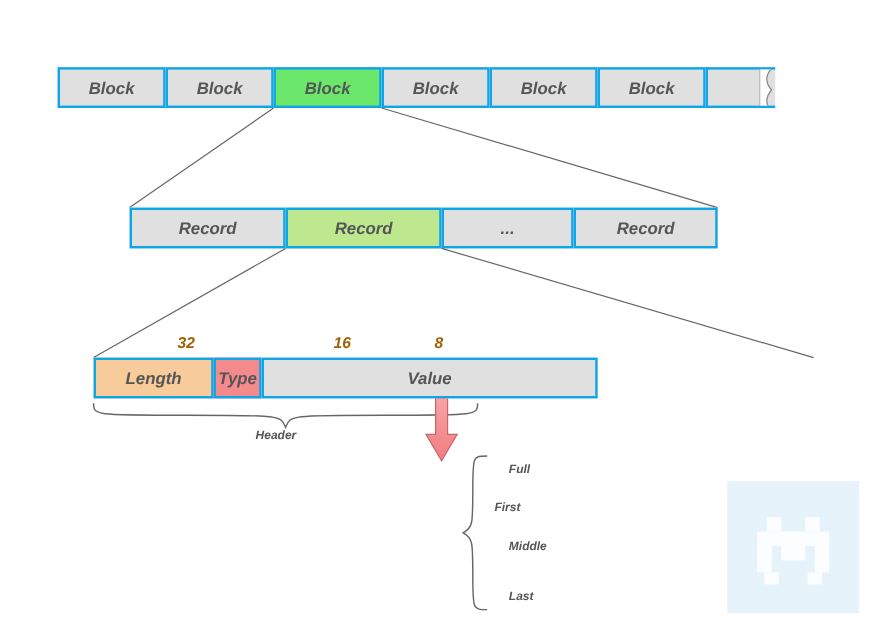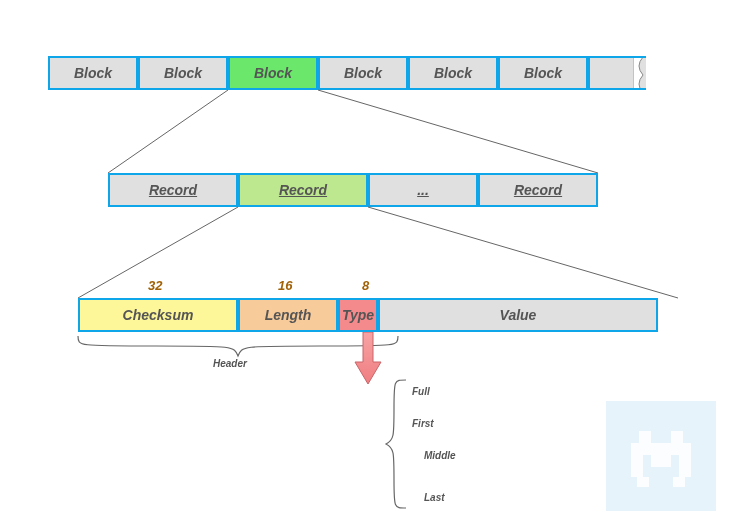--- a/index.html
+++ b/index.html
@@ -95,21 +95,21 @@
       <path d="M0 0 L10 0 Q2 9 10 18 Q2 27 10 36 L0 36 Z" fill="#fff" stroke="#888"></path>
     </svg>
   </div>
 </div>
 
 <svg class="connector" style="left:0;top:0" width="734" height="529">
   <line x1="228" y1="90" x2="108" y2="173" stroke="#666" stroke-width="1"></line>
   <line x1="318" y1="90" x2="598" y2="173" stroke="#666" stroke-width="1"></line>
 </svg>
 
-<div class="row" style="left:108px; top:173px;text-decoration:underline;">
+<div class="row" style="left:108px; top:173px;">
   <div class="cell" style="width:130px">
       <span>Record</span>
     </div>
   <div class="cell green-light" style="width:130px">
       <span>Record</span>
     </div>
   <div class="cell" style="width:110px">
       <span>...</span>
     </div>
   <div class="cell" style="width:120px">
@@ -120,23 +120,20 @@
 <svg class="connector" style="left:0;top:0" width="734" height="529">
   <line x1="238" y1="207" x2="78" y2="298" stroke="#666" stroke-width="1"></line>
   <line x1="368" y1="207" x2="678" y2="298" stroke="#666" stroke-width="1"></line>
 </svg>
 
 <div class="bit-label" style="left:148px; top:278px;">32</div>
 <div class="bit-label" style="left:278px; top:278px;">16</div>
 <div class="bit-label" style="left:362px; top:278px;">8</div>
 
 <div class="row" style="left:78px; top:298px;">
-  <div class="cell yellow" style="width:160px">
-      <span>Checksum</span>
-    </div>
   <div class="cell orange" style="width:100px">
       <span>Length</span>
     </div>
   <div class="cell red" style="width:40px">
       <span>Type</span>
     </div>
   <div class="cell" style="width:280px">
       <span>Value</span>
     </div>
 </div>
@@ -152,21 +149,21 @@
       <stop offset="0%" stop-color="#f8a3a5"></stop>
         <stop offset="100%" stop-color="#ef7d80"></stop>
     </linearGradient>
   </defs>
   <path d="M10 0 L20 0 L20 30 L28 30 L15 52 L2 30 L10 30 Z" fill="url(#ag)" stroke="#c96568"></path>
 </svg>
 
 <svg class="connector" style="left:384px; top:378px;" width="26" height="132">
   <path d="M22 2 C10 2, 10 2, 10 30 C10 58, 10 62, 2 66 C10 70, 10 74, 10 102 C10 130, 10 130, 22 130" fill="none" stroke="#666" stroke-width="1.2"></path>
 </svg>
-<div class="type-item" style="left:412px; top:386px;">Full</div>
+<div class="type-item" style="left:424px; top:386px;">Full</div>
 <div class="type-item" style="left:412px; top:418px;">First</div>
 <div class="type-item" style="left:424px; top:450px;">Middle</div>
 <div class="type-item" style="left:424px; top:482px;margin-top:10px;">Last</div>
 
 <div class="watermark">
   <svg width="80" height="70" viewBox="0 0 80 70">
     <g fill="#fff">
       <rect x="18" y="10" width="12" height="12"></rect>
         <rect x="50" y="10" width="12" height="12"></rect>
       <rect x="10" y="22" width="60" height="12"></rect>

